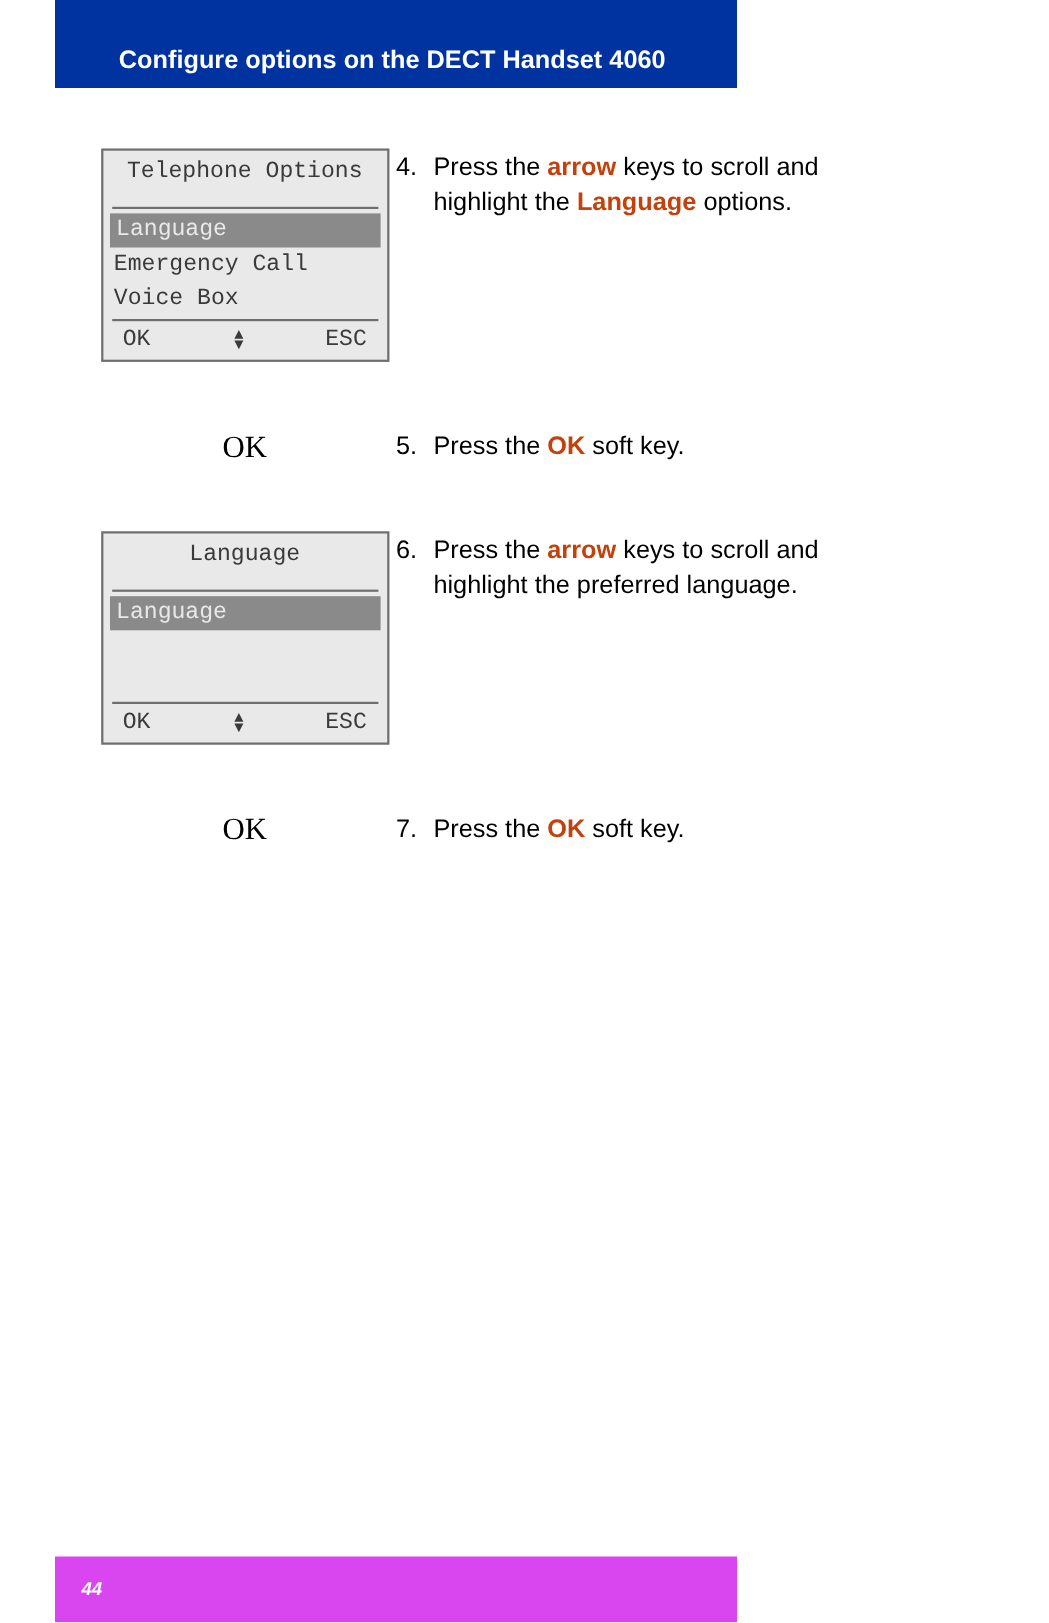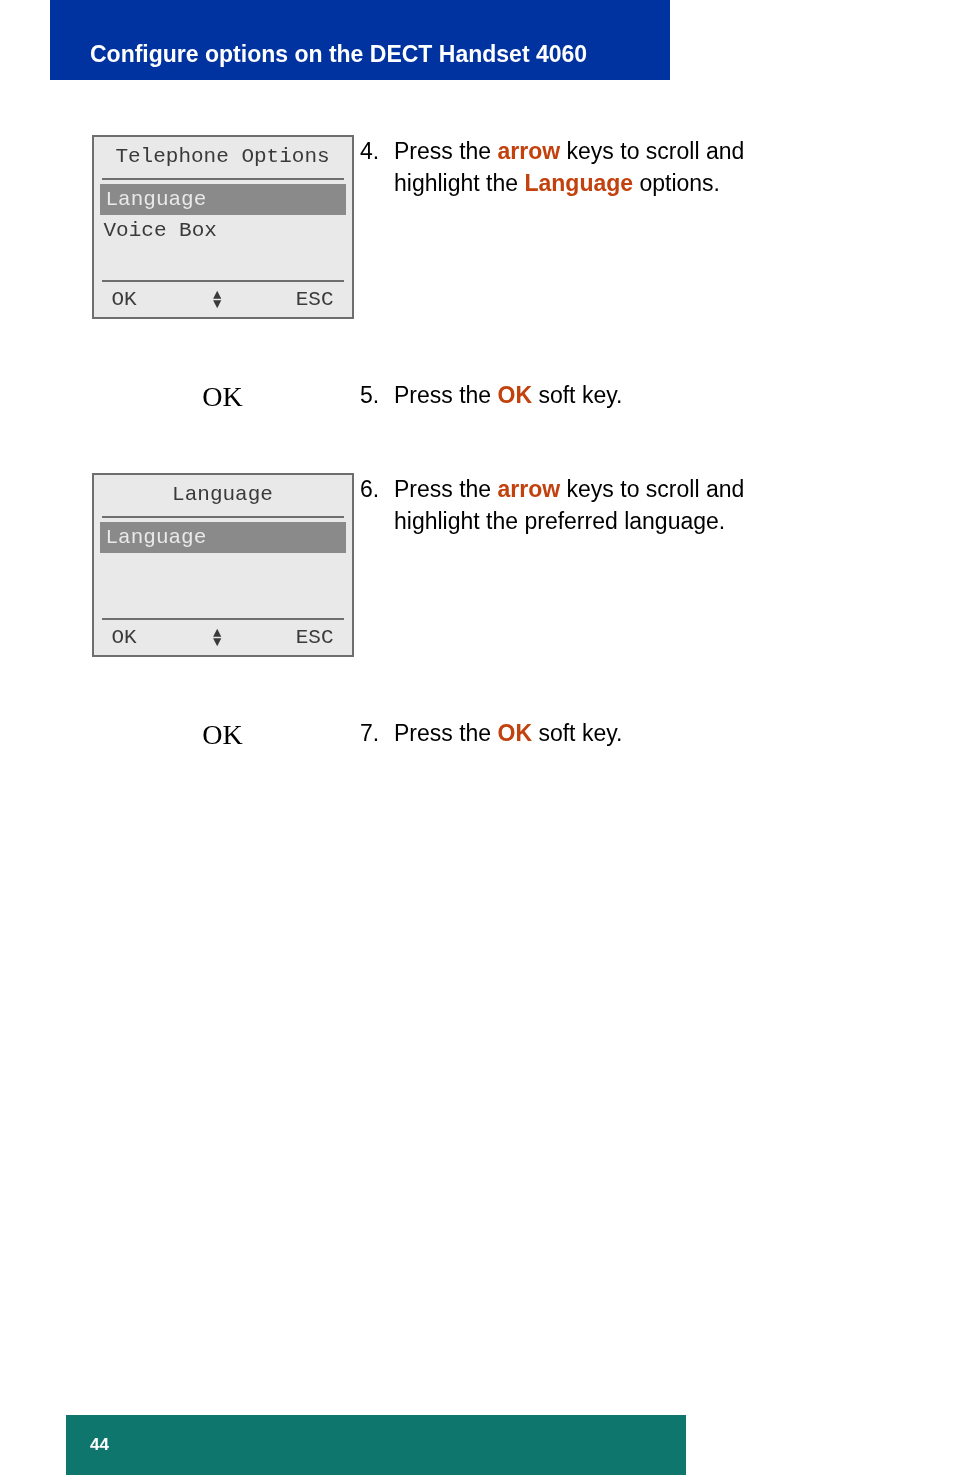--- a/index.html
+++ b/index.html
@@ -18,21 +18,21 @@
   .blue-bar {
     position: absolute;
     top: 0;
     left: 50px;
     width: 620px;
     height: 80px;
     background: #0033a0;
   }
   .blue-bar .title {
     position: absolute;
-    left: 40px;
+    left: 58px;
     bottom: 12px;
     color: #ffffff;
     font-weight: bold;
     font-size: 23px;
     font-family: Arial, Helvetica, sans-serif;
   }
   .content {
     position: absolute;
     top: 135px;
     left: 85px;
@@ -73,21 +73,21 @@
   .phone {
     width: 258px;
     border: 2px solid #6e6e6e;
     background: #e9e9e9;
     font-family: "Courier New", monospace;
     color: #3a3a3a;
     font-size: 21px;
   }
   .phone .ph-title {
     text-align: center;
-    padding: 8px 0 10px 0;
+    padding: 8px 0 20px 0;
     margin: 0 8px;
     border-bottom: 2px solid #6e6e6e;
   }
   .phone .ph-list {
     min-height: 96px;
   }
   .phone .ph-item {
     padding: 4px 10px;
   }
   .phone .ph-item.selected {
@@ -110,26 +110,27 @@
     line-height: 0.6;
     display: inline-block;
     text-align: center;
   }
   .arrows-icon::before { content: "\25B2"; display:block; }
   .arrows-icon::after  { content: "\25BC"; display:block; }
 
   .footer {
     position: absolute;
     bottom: 0;
-    left: 66px;
+    left: 50px;
     width: 620px;
     height: 60px;
-    background: #0f766e;
+    background: #d946ef;
     display: flex;
     align-items: center;
+    font-style: italic;
   }
   .footer .page-num {
     color: #ffffff;
     font-weight: bold;
     font-size: 17px;
     margin-left: 24px;
   }
   
   .row.ok-row { margin-top: 60px; margin-bottom: 60px; }
 </style>
@@ -143,20 +144,21 @@
   </div>
 
   <div class="content">
 
     <div class="row">
       <div class="left-col">
         <div class="phone">
           <div class="ph-title">Telephone Options</div>
           <div class="ph-list">
             <div class="ph-item selected">Language</div>
+            <div class="ph-item">Emergency Call</div>
             <div class="ph-item">Voice Box</div>
           </div>
           <div class="ph-softkeys">
             <span>OK</span>
             <span class="arrows-icon"></span>
             <span>ESC</span>
           </div>
         </div>
       </div>
       <div class="right-col">

